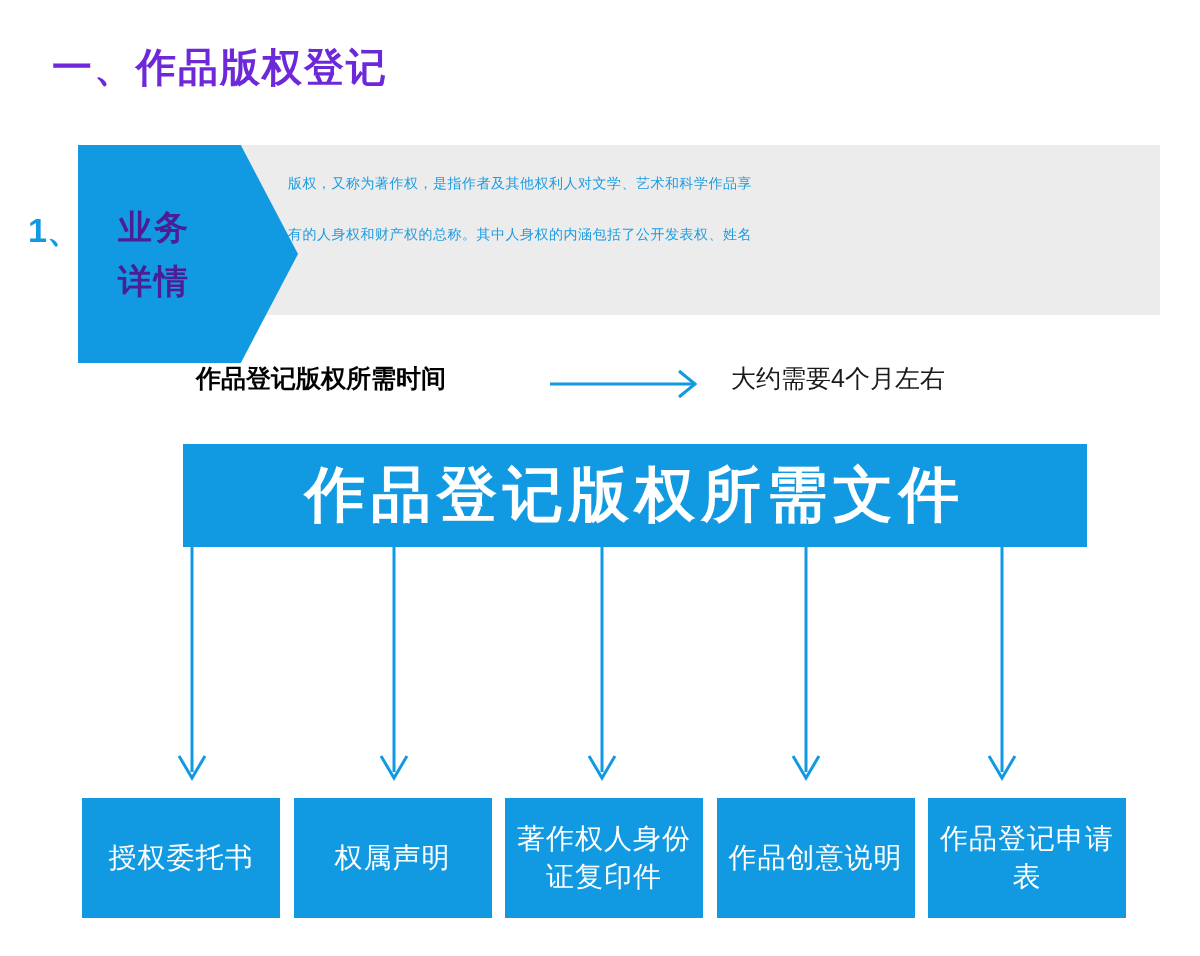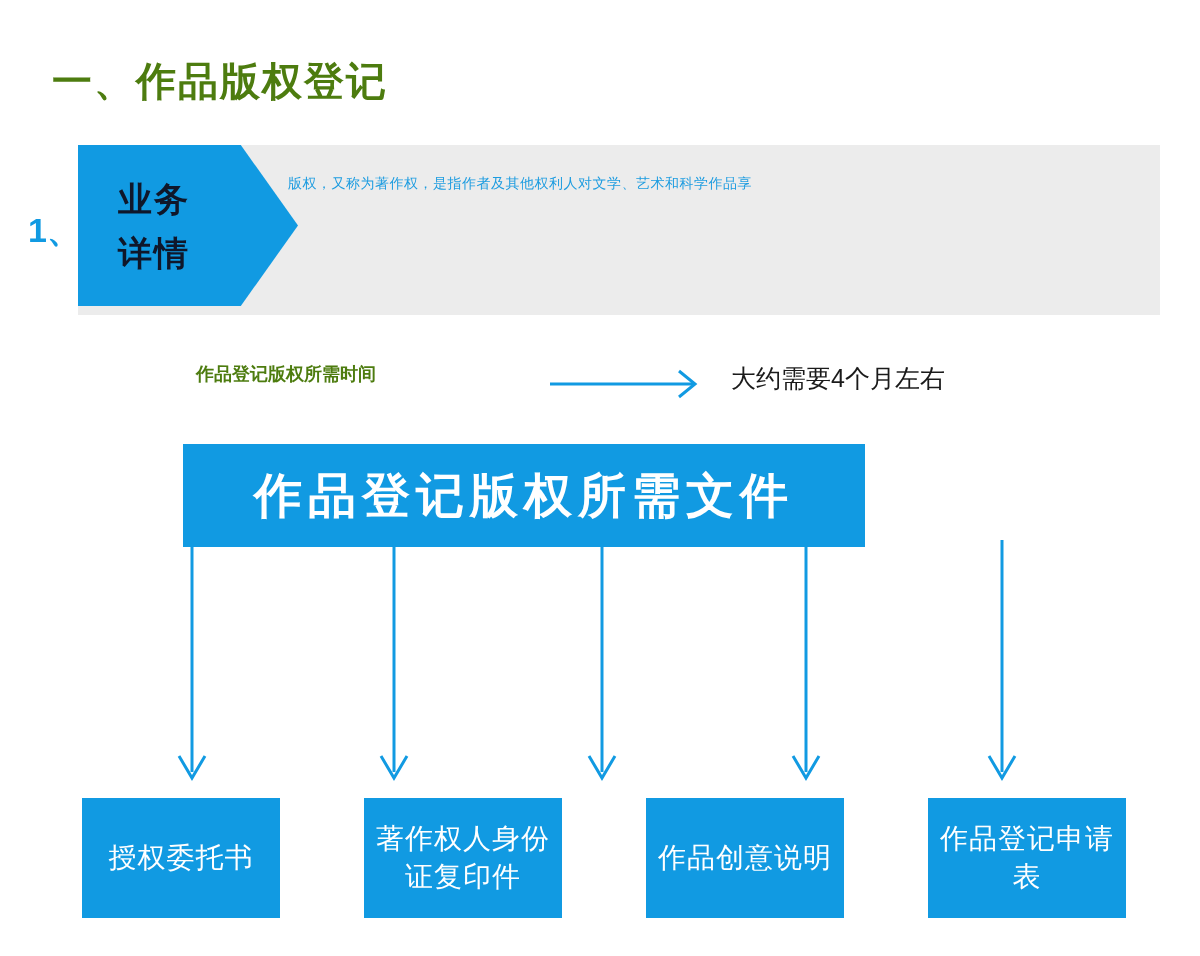--- a/index.html
+++ b/index.html
@@ -15,24 +15,23 @@
     overflow: hidden;
   }
 
   
   .page-title {
     position: absolute;
     left: 52px;
     top: 40px;
     font-size: 40px;
     font-weight: 700;
-    color: #4d7c0f;
+    color: #6d28d9;
     letter-spacing: 2px;
     white-space: nowrap;
-    margin-top: 14px;
   }
 
   
   .section-index {
     position: absolute;
     left: 28px;
     top: 208px;
     font-size: 34px;
     font-weight: 700;
     color: #119ae2;
@@ -47,25 +46,25 @@
     width: 1082px;
     height: 170px;
     background: #ececec;
   }
 
   .detail-tag {
     position: absolute;
     left: 78px;
     top: 145px;
     width: 220px;
-    height: 161px;
+    height: 218px;
     background: #119ae2;
     -webkit-clip-path: polygon(0 0, 74% 0, 100% 50%, 74% 100%, 0 100%);
     clip-path: polygon(0 0, 74% 0, 100% 50%, 74% 100%, 0 100%);
-    color: #0f172a;
+    color: #4c1d95;
     font-size: 34px;
     font-weight: 700;
     line-height: 54px;
     display: flex;
     flex-direction: column;
     align-items: flex-start;
     justify-content: center;
     box-sizing: border-box;
     padding-left: 40px;
     letter-spacing: 2px;
@@ -89,23 +88,23 @@
     position: absolute;
     left: 0;
     top: 362px;
     width: 1200px;
     height: 40px;
   }
   .timing-label {
     position: absolute;
     left: 196px;
     top: 0px;
-    font-size: 18px;
-    font-weight: 700;
-    color: #4d7c0f;
+    font-size: 25px;
+    font-weight: 700;
+    color: #000000;
     white-space: nowrap;
   }
   .timing-arrow {
     position: absolute;
     left: 548px;
     top: 4px;
     width: 155px;
     height: 34px;
   }
   .timing-value {
@@ -116,28 +115,28 @@
     font-weight: 400;
     color: #1a1a1a;
     white-space: nowrap;
   }
 
   
   .docs-banner {
     position: absolute;
     left: 183px;
     top: 444px;
-    width: 682px;
+    width: 904px;
     height: 103px;
     background: #119ae2;
     display: flex;
     align-items: center;
     justify-content: center;
     color: #ffffff;
-    font-size: 48px;
+    font-size: 60px;
     font-weight: 700;
     letter-spacing: 6px;
   }
 
   
   .connectors {
     position: absolute;
     left: 0;
     top: 540px;
     width: 1200px;
@@ -181,20 +180,21 @@
 
 <div class="detail-panel"></div>
 
 <div class="detail-tag">
   <span class="tag-line">业务</span>
   <span class="tag-line">详情</span>
 </div>
 
 <div class="detail-text">
   <span class="para-line">版权，又称为著作权，是指作者及其他权利人对文学、艺术和科学作品享</span>
+  <span class="para-line">有的人身权和财产权的总称。其中人身权的内涵包括了公开发表权、姓名</span>
 </div>
 
 <div class="timing-row">
   <div class="timing-label">作品登记版权所需时间</div>
 
   <svg class="timing-arrow" viewBox="0 0 155 34">
     <line x1="2" y1="18" x2="145" y2="18" stroke="#119ae2" stroke-width="3"></line>
     <polyline points="131,5 147,18 131,31" fill="none" stroke="#119ae2" stroke-width="3"></polyline>
   </svg>
 
@@ -226,16 +226,17 @@
   </g>
 
   <g>
     <line x1="1002" y1="0" x2="1002" y2="232" stroke="#119ae2" stroke-width="3"></line>
     <polyline points="989,216 1002,238 1015,216" fill="none" stroke="#119ae2" stroke-width="3"></polyline>
   </g>
 </svg>
 
 <div class="doc-boxes">
   <div class="doc-box">授权委托书</div>
+  <div class="doc-box">权属声明</div>
   <div class="doc-box">著作权人身份证复印件</div>
   <div class="doc-box">作品创意说明</div>
   <div class="doc-box">作品登记申请表</div>
 </div>
 
 </body></html>

